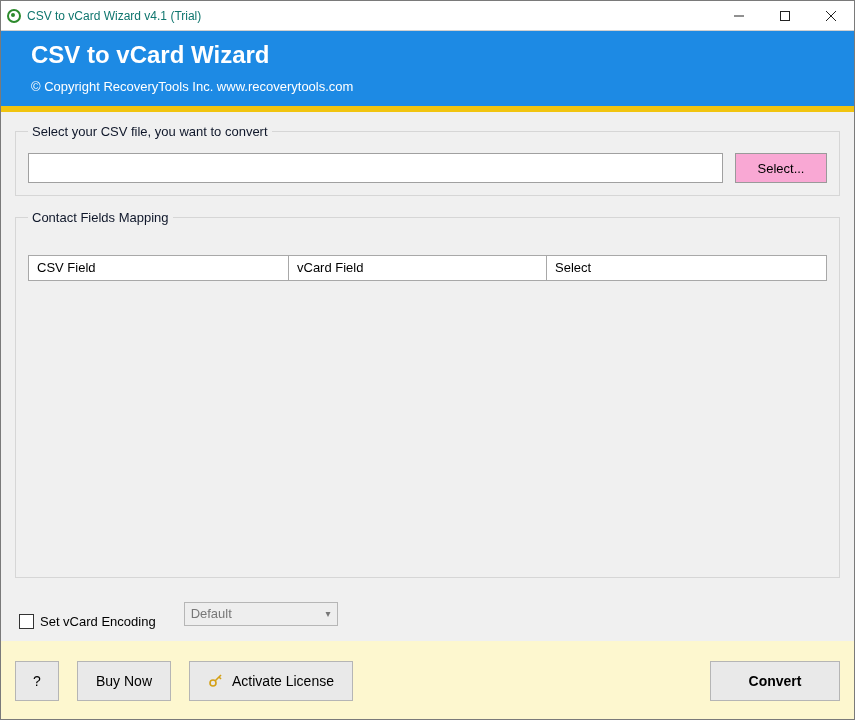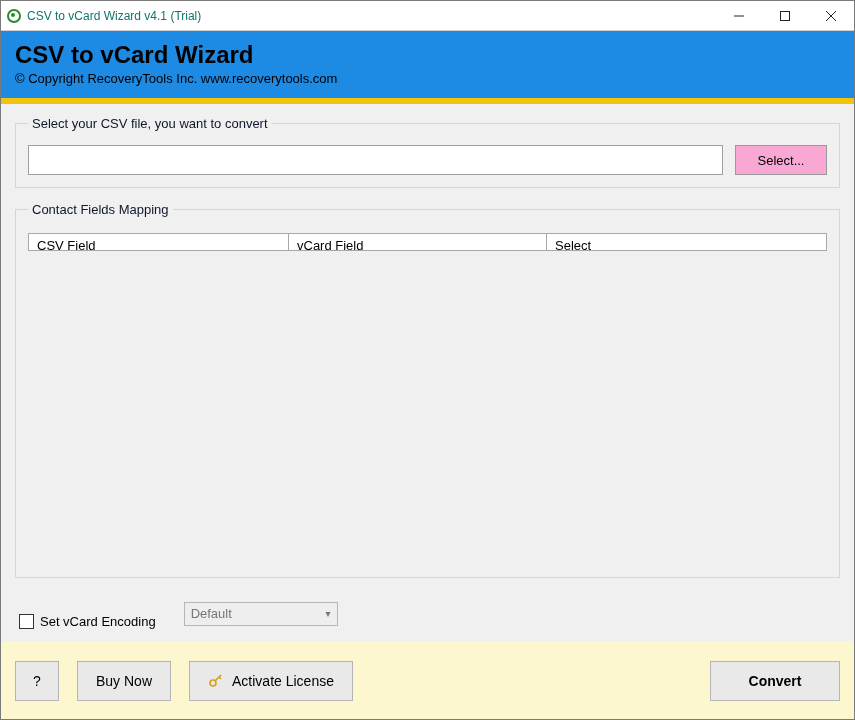--- a/index.html
+++ b/index.html
@@ -40,25 +40,25 @@
     .titlebar-title { font-size: 12px; color: #0f766e; }
     .titlebar-btns { display: flex; }
     .titlebar-btn {
       width: 46px; height: 30px; display: flex; align-items: center; justify-content: center;
       font-size: 14px; color:#222;
     }
     .titlebar-btn svg { stroke:#222; stroke-width:1; }
     
     .banner {
       background: #1d8ae4;
-      padding: 10px 14px 12px 14px;
-      color: #000000;
+      padding: 10px 14px 12px 30px;
+      color: #ffffff;
     }
     .banner h1 { font-size: 24px; font-weight: bold; }
-    .banner p { font-size: 13px; margin-top: 2px; }
+    .banner p { font-size: 13px; margin-top: 10px; }
     .yellowbar { height: 6px; background: #f1c40f; }
     
     .main {
       flex: 1 1 auto;
       background: #f0f0f0;
       padding: 12px 14px 8px 14px;
       display: flex;
       flex-direction: column;
     }
     fieldset {
@@ -91,23 +91,23 @@
       width: 15px; height: 15px; border: 1px solid #333; background:#fff;
       display:inline-flex; align-items:center; justify-content:center; font-size:12px; line-height:1;
     }
     .checkbox.checked { color:#000; }
     .checkbox.checked::after { content:"✓"; font-weight:bold; font-size:11px; }
     
     .mapping-fieldset { flex: 1 1 auto; display:flex; flex-direction:column; padding-bottom:2px;gap:16px;}
     .grid {
       border: 1px solid #a8a8a8;
       background: #fff;
-      height: 18px;
-      display: flex;
-      margin-top: 2px;
+      height: 26px;
+      display: flex;
+      margin-top: 16px;
     }
     .grid-col {
       border-right: 1px solid #a8a8a8;
       padding: 4px 8px;
       font-size: 13px;
       background:#fff;
     }
     .grid-col:last-child { border-right: none; }
     .col1 { width: 260px; }
     .col2 { width: 258px; }

